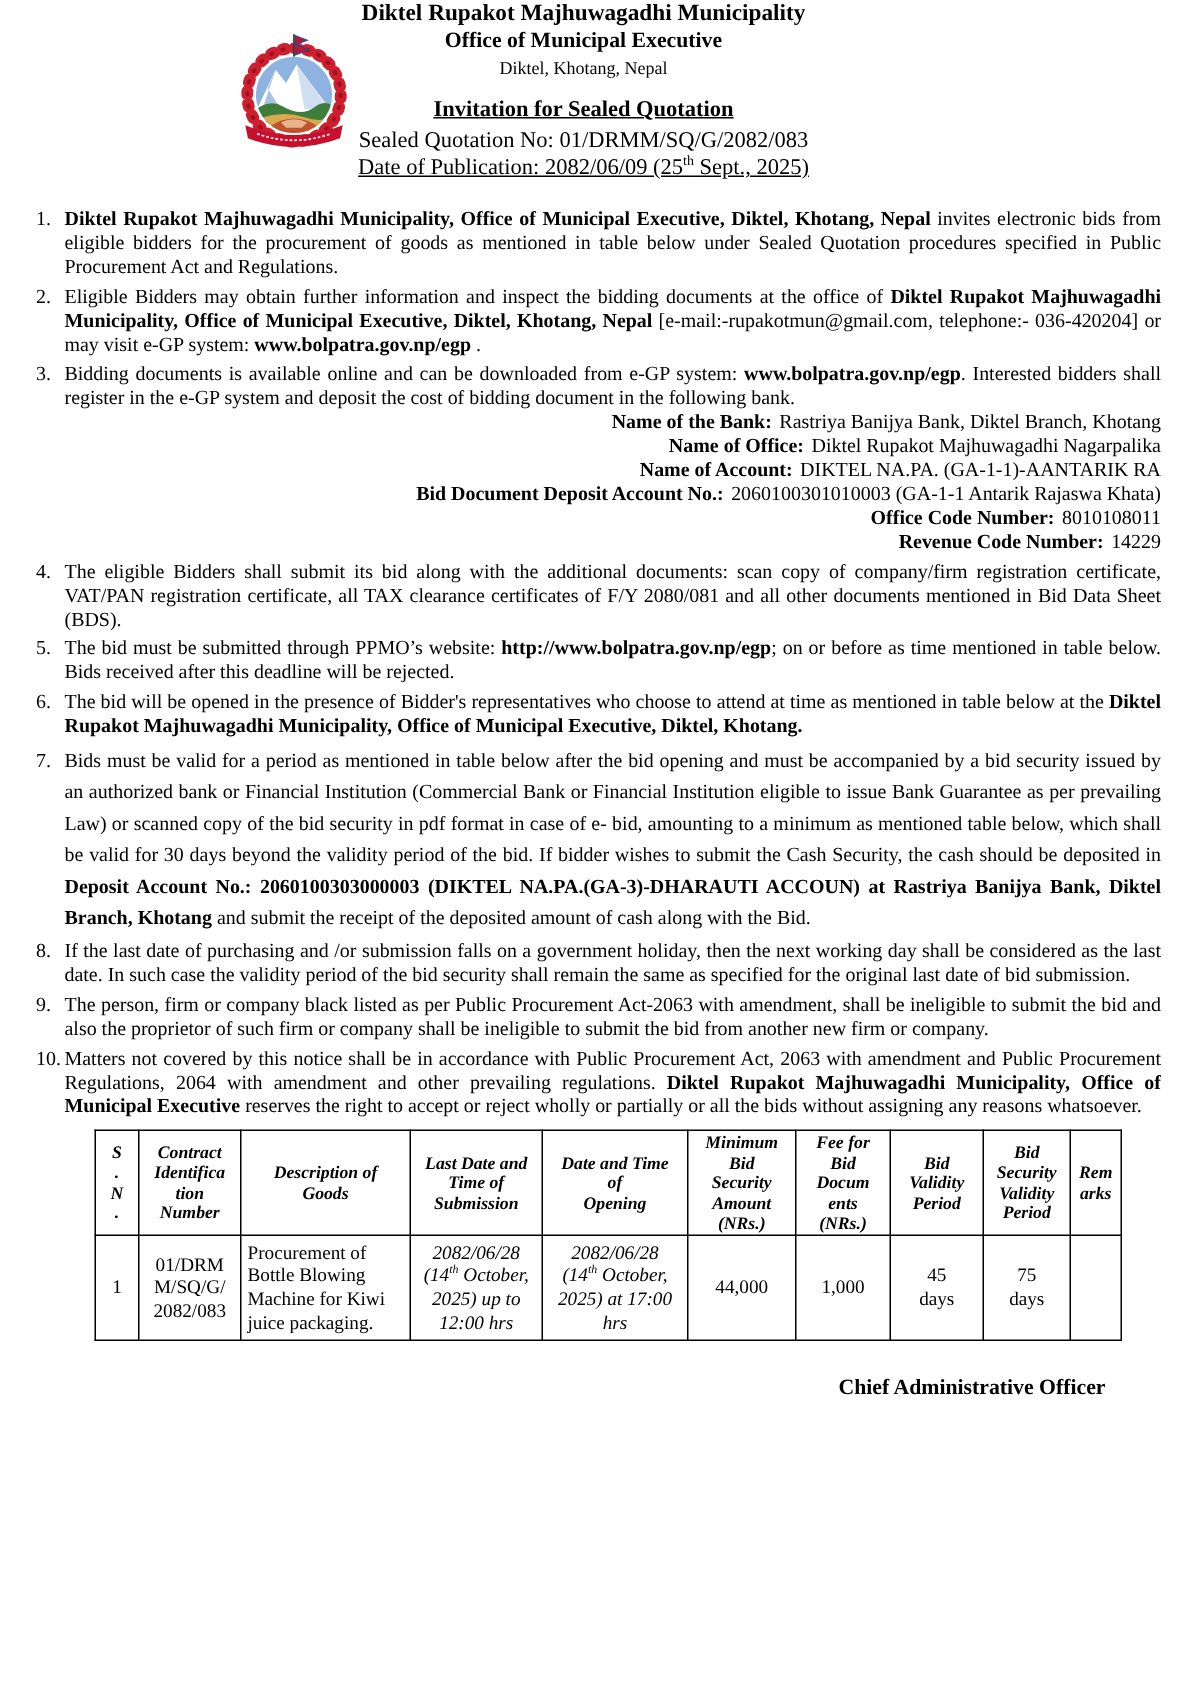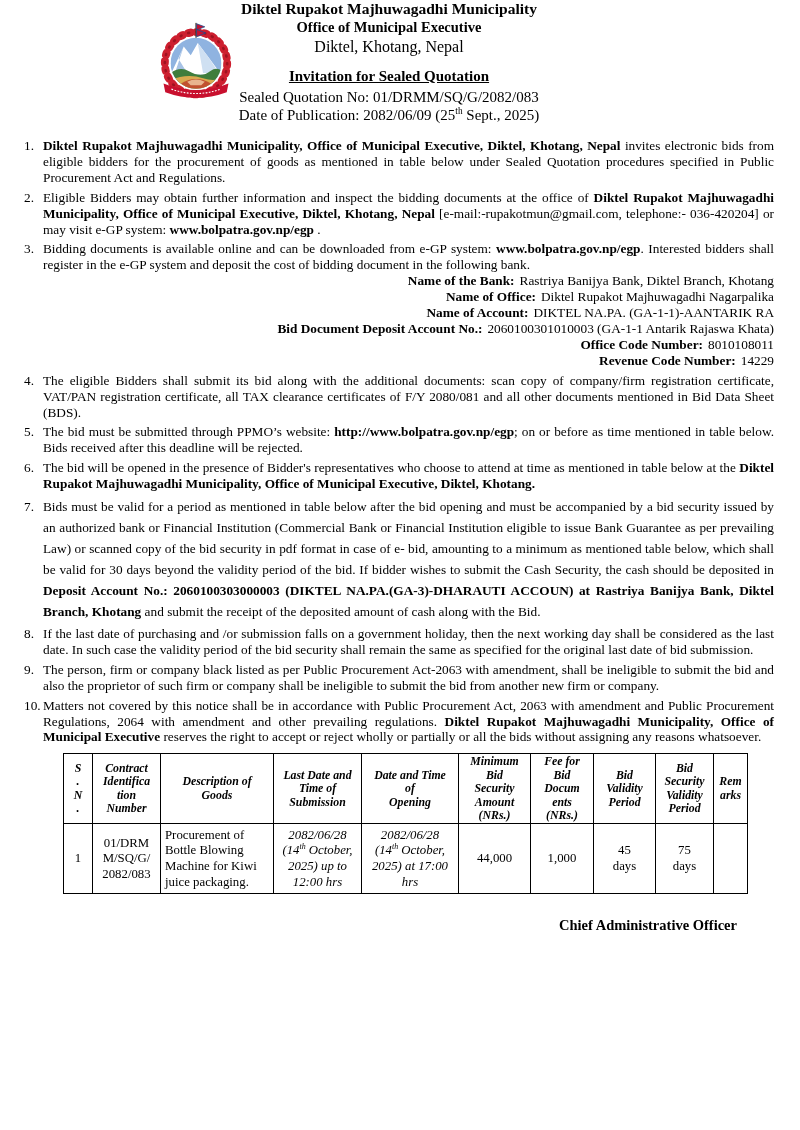--- a/index.html
+++ b/index.html
@@ -4,24 +4,24 @@
 <style>
   html,body{margin:0;padding:0;background:#fff;}
   .page{position:relative;width:800px;height:1130px;background:#ffffff;overflow:hidden;
         font-family:"Liberation Serif", serif;color:#000;}
   
   .doc-header{position:relative;height:138px;}
   .emblem{position:absolute;left:152px;top:22px;}
   .head-text{position:absolute;left:0;right:22px;top:0;text-align:center;}
   .muni{font-size:15.5px;font-weight:bold;}
   .office{font-size:14.5px;font-weight:bold;margin-top:1px;}
-  .addr{font-size:16px;margin-top:2px;font-family:Liberation Serif, serif;}
+  .addr{font-size:12px;margin-top:2px;font-family:Liberation Serif, serif;}
   .notice-title{display:inline-block;font-size:15px;font-weight:bold;text-decoration:underline;margin-top:12px;}
   .quotno{font-size:15px;margin-top:4px;}
-  .pubdate{font-size:15px;margin-top:1px;}
+  .pubdate{font-size:15px;margin-top:1px;text-decoration:underline;}
   
   .clauses{margin:0 26px 0 24px;}
   .clause{display:flex;font-size:13.3px;line-height:15.9px;margin-bottom:4px;}
   .clause .num{flex:none;width:19px;}
   .clause .ctext{flex:1;text-align:justify;}
   .clause.loose{line-height:21px;}
   .seg-n{font-weight:normal;font-style:normal;}
   .seg-b{font-weight:bold;}
   .seg-bi{font-weight:bold;}
   .bank{margin-left:72px;text-align:right;}

